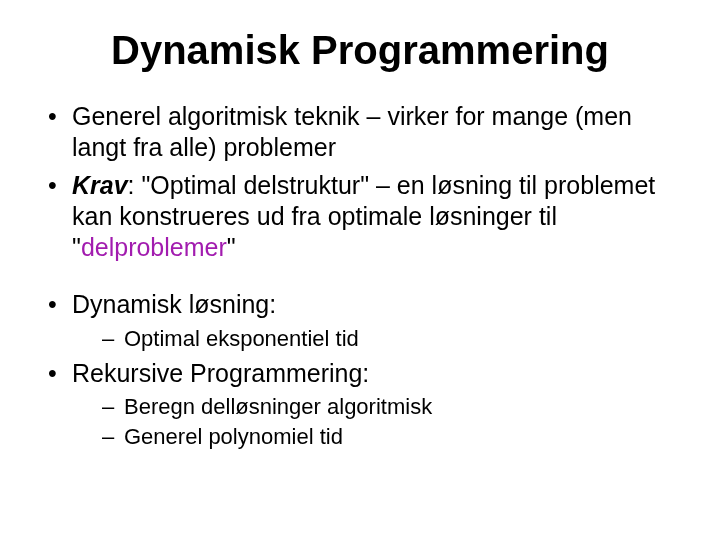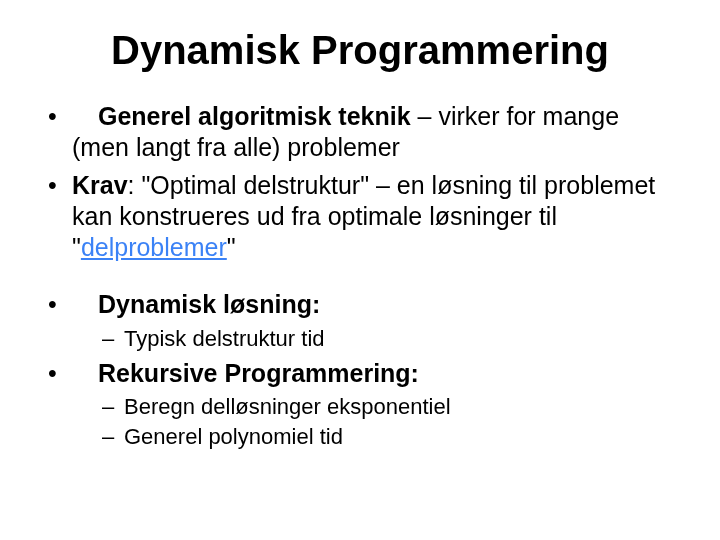--- a/index.html
+++ b/index.html
@@ -52,23 +52,23 @@
     position: relative;
     padding-left: 22px;
     margin-bottom: 2px;
   }
   ul.sub > li::before {
     content: "–";
     position: absolute;
     left: 0;
     top: 0;
   }
-  .b { font-weight: bold; margin-left: 26px; }
-  .bi { font-weight: bold; }
-  .red { color: #3b82f6; text-decoration: underline; }
+  .b { font-weight: normal; }
+  .bi { font-weight: bold; font-style: italic; }
+  .red { color: #a21caf; }
   .gap { height: 20px; }
 </style>
 </head>
 <body>
 
 <div class="slide">
 
   <div class="title">Dynamisk Programmering</div>
 
   <ul class="bullets">
@@ -83,27 +83,27 @@
 
   </ul>
 
   <div class="gap"></div>
 
   <ul class="bullets">
 
     <li>
       <span class="b">Dynamisk løsning:</span>
       <ul class="sub">
-        <li>Typisk delstruktur tid</li>
+        <li>Optimal eksponentiel tid</li>
       </ul>
     </li>
 
     <li>
       <span class="b">Rekursive Programmering:</span>
       <ul class="sub">
-        <li>Beregn delløsninger eksponentiel</li>
+        <li>Beregn delløsninger algoritmisk</li>
         <li>Generel polynomiel tid</li>
       </ul>
     </li>
 
   </ul>
 
 </div>
 
 </body></html>

